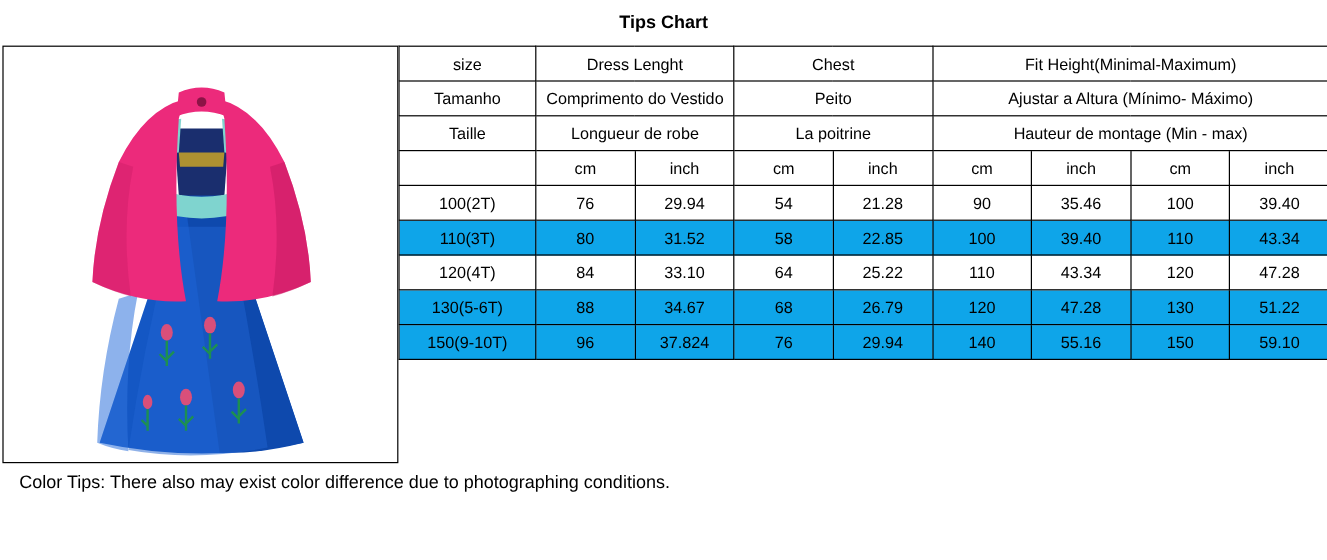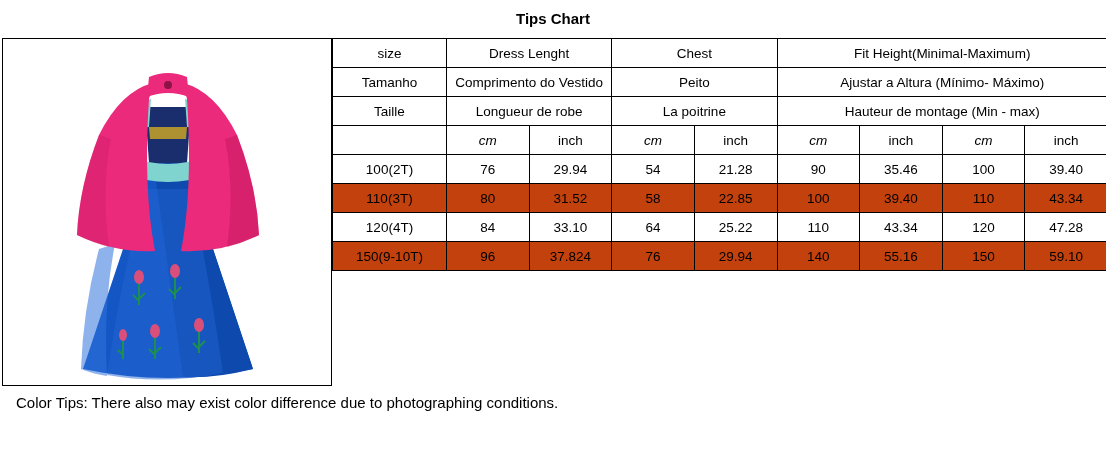--- a/index.html
+++ b/index.html
@@ -63,28 +63,27 @@
     font-size: 13.5px;
     font-weight: normal;
     padding: 0;
     height: 29px;
     box-sizing: border-box;
   }
   table.size tr.head td {
     height: 29px;
   }
   tr.shaded td {
-    background: #c2410c;
+    background: #0ea5e9;
   }
   td.label-col {
     width: 114px;
   }
   td.unit {
     width: 80px;
-    font-style: italic;
   }
   td.unit-wide {
     width: 96px;
   }
   .footer {
     padding: 6px 4px 0 16px;
     font-size: 15px;
     line-height: 21px;
   }
   .footer div {
@@ -205,20 +204,31 @@
           <td>84</td>
           <td>33.10</td>
           <td>64</td>
           <td>25.22</td>
           <td>110</td>
           <td>43.34</td>
           <td>120</td>
           <td>47.28</td>
         </tr>
         <tr class="shaded">
+          <td class="label-col">130(5-6T)</td>
+          <td>88</td>
+          <td>34.67</td>
+          <td>68</td>
+          <td>26.79</td>
+          <td>120</td>
+          <td>47.28</td>
+          <td>130</td>
+          <td>51.22</td>
+        </tr>
+        <tr class="shaded">
           <td class="label-col">150(9-10T)</td>
           <td>96</td>
           <td>37.824</td>
           <td>76</td>
           <td>29.94</td>
           <td>140</td>
           <td>55.16</td>
           <td>150</td>
           <td>59.10</td>
         </tr>

